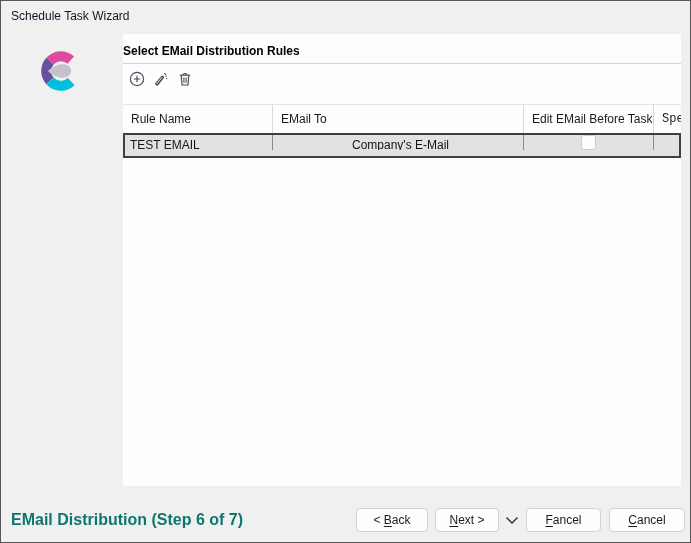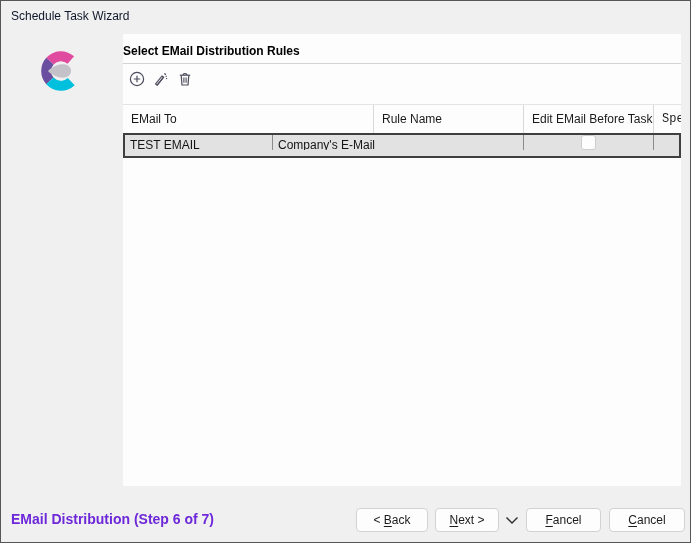--- a/index.html
+++ b/index.html
@@ -19,26 +19,26 @@
   .thead{display:flex;height:28px;background:#fdfdfd;}
   .th{box-sizing:border-box;height:28px;line-height:28px;padding-left:8px;font-size:12px;
     color:#1a1a1a;white-space:nowrap;overflow:hidden;border-right:1px solid #d9d9d9;}
   .th.c4{border-right:none;}
   .c1{width:150px;} .c2{width:251px;} .c3{width:130px;} .c4{width:27px;flex:1;font-family:Liberation Mono, monospace;}
   .trow{display:flex;box-sizing:border-box;height:25px;background:#e2e2e2;
     border-top:2px solid #3f3f3f;border-bottom:2px solid #3f3f3f;
     border-left:2px solid #3f3f3f;border-right:2px solid #3f3f3f;}
   .td{box-sizing:border-box;height:15px;line-height:21px;padding-left:5px;font-size:12px;
     color:#141414;white-space:nowrap;overflow:hidden;border-right:1px solid #8a8a8a;}
-  .td.b1{width:148px;} .td.b2{width:251px;} .td.b3{width:130px;display:flex;align-items:center;justify-content:center;padding-left:0;}
+  .td.b1{width:148px;} .td.b2{width:251px;text-align:center;} .td.b3{width:130px;display:flex;align-items:center;justify-content:center;padding-left:0;}
   .td.b4{flex:1;border-right:none;}
   .checkbox{width:15px;height:15px;box-sizing:border-box;background:#fdfdfd;
     border:1px solid #cdcdcd;border-radius:3px;}
   .footer{position:absolute;left:0;top:485px;width:100%;height:56px;background:#f0f0f0;}
-  .step{position:absolute;left:10px;top:25px;font-size:14px;font-weight:bold;color:#6d28d9;}
+  .step{position:absolute;left:10px;top:25px;font-size:16px;font-weight:bold;color:#0f766e;}
   .btn{position:absolute;top:22px;height:24px;box-sizing:border-box;background:#fdfdfd;
     border:1px solid #d2d2d2;border-radius:4px;font-family:"Liberation Sans",sans-serif;
     font-size:12px;color:#1b1b1b;display:flex;align-items:center;justify-content:center;
     padding:0;cursor:pointer;white-space:pre;}
   .btn .mn{text-decoration:underline;text-underline-offset:2px;}
   .chev{position:absolute;top:22px;height:24px;display:flex;align-items:center;
     justify-content:center;width:16px;background:transparent;border:none;padding:0;cursor:pointer;}
 </style>
 </head>
 <body>
@@ -88,22 +88,22 @@
             <path d="M6 4 C6 2.2 10 2.2 10 4"></path>
             <path d="M4.2 4.4 L5 14 H11 L11.8 4.4"></path>
             <path d="M6.9 6.6 V11.8 M9.1 6.6 V11.8" stroke-width="1.1"></path>
           </svg>
         </span>
       </button>
     </div>
 
     <div class="grid">
       <div class="thead">
+        <div class="th c1">Rule Name</div>
         <div class="th c2">EMail To</div>
-        <div class="th c1">Rule Name</div>
         <div class="th c3">Edit EMail Before Task</div>
         <div class="th c4">Spe</div>
       </div>
       <div class="trow">
         <div class="td b1">TEST EMAIL</div>
         <div class="td b2">Company's E-Mail</div>
         <div class="td b3">
           <div class="checkbox"></div>
         </div>
         <div class="td b4"></div>

